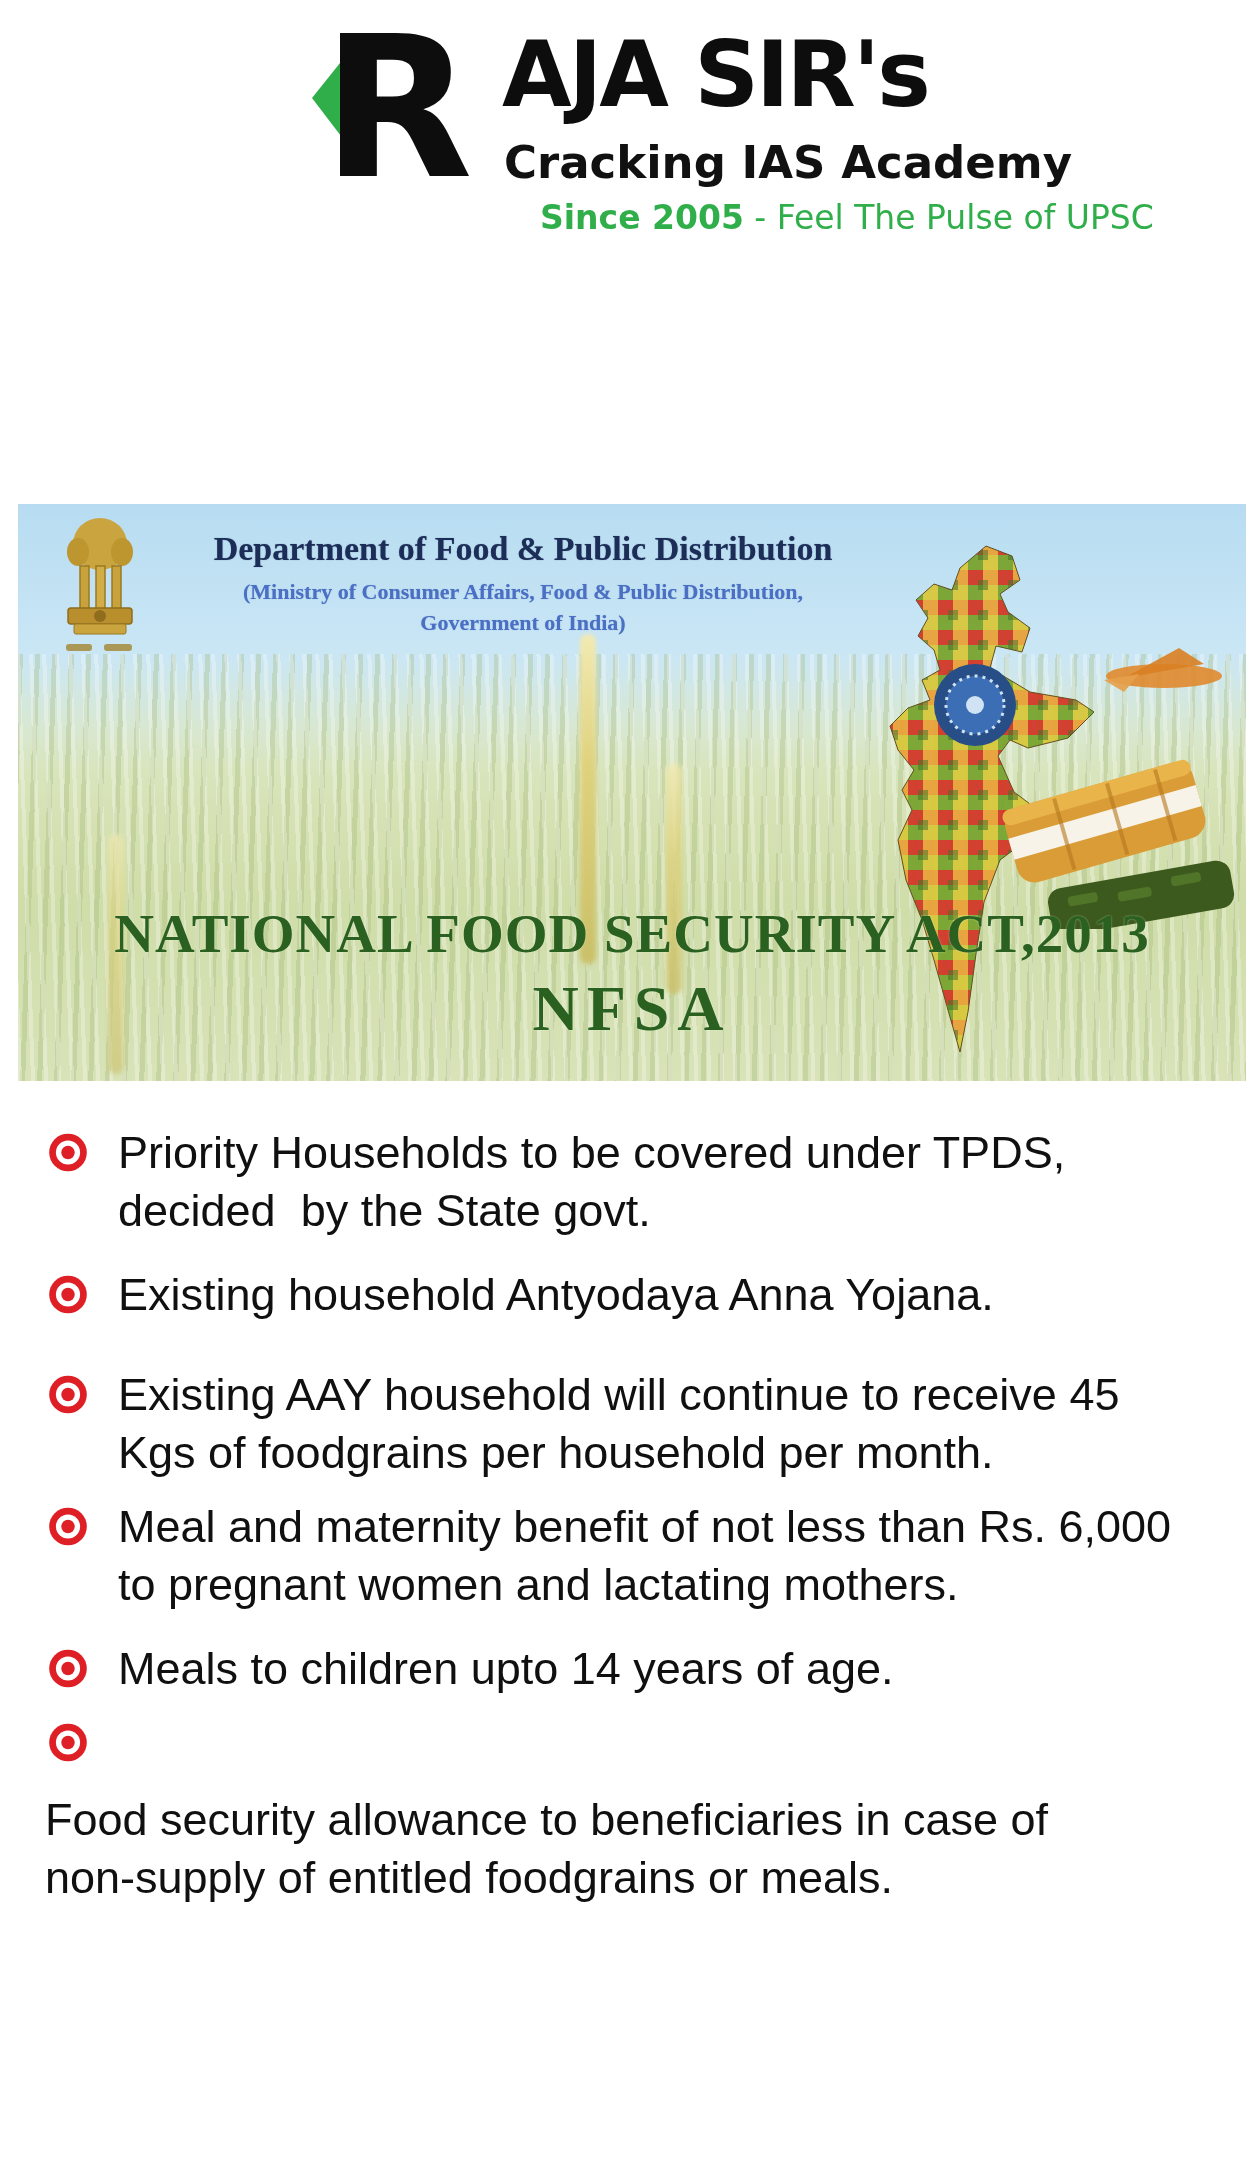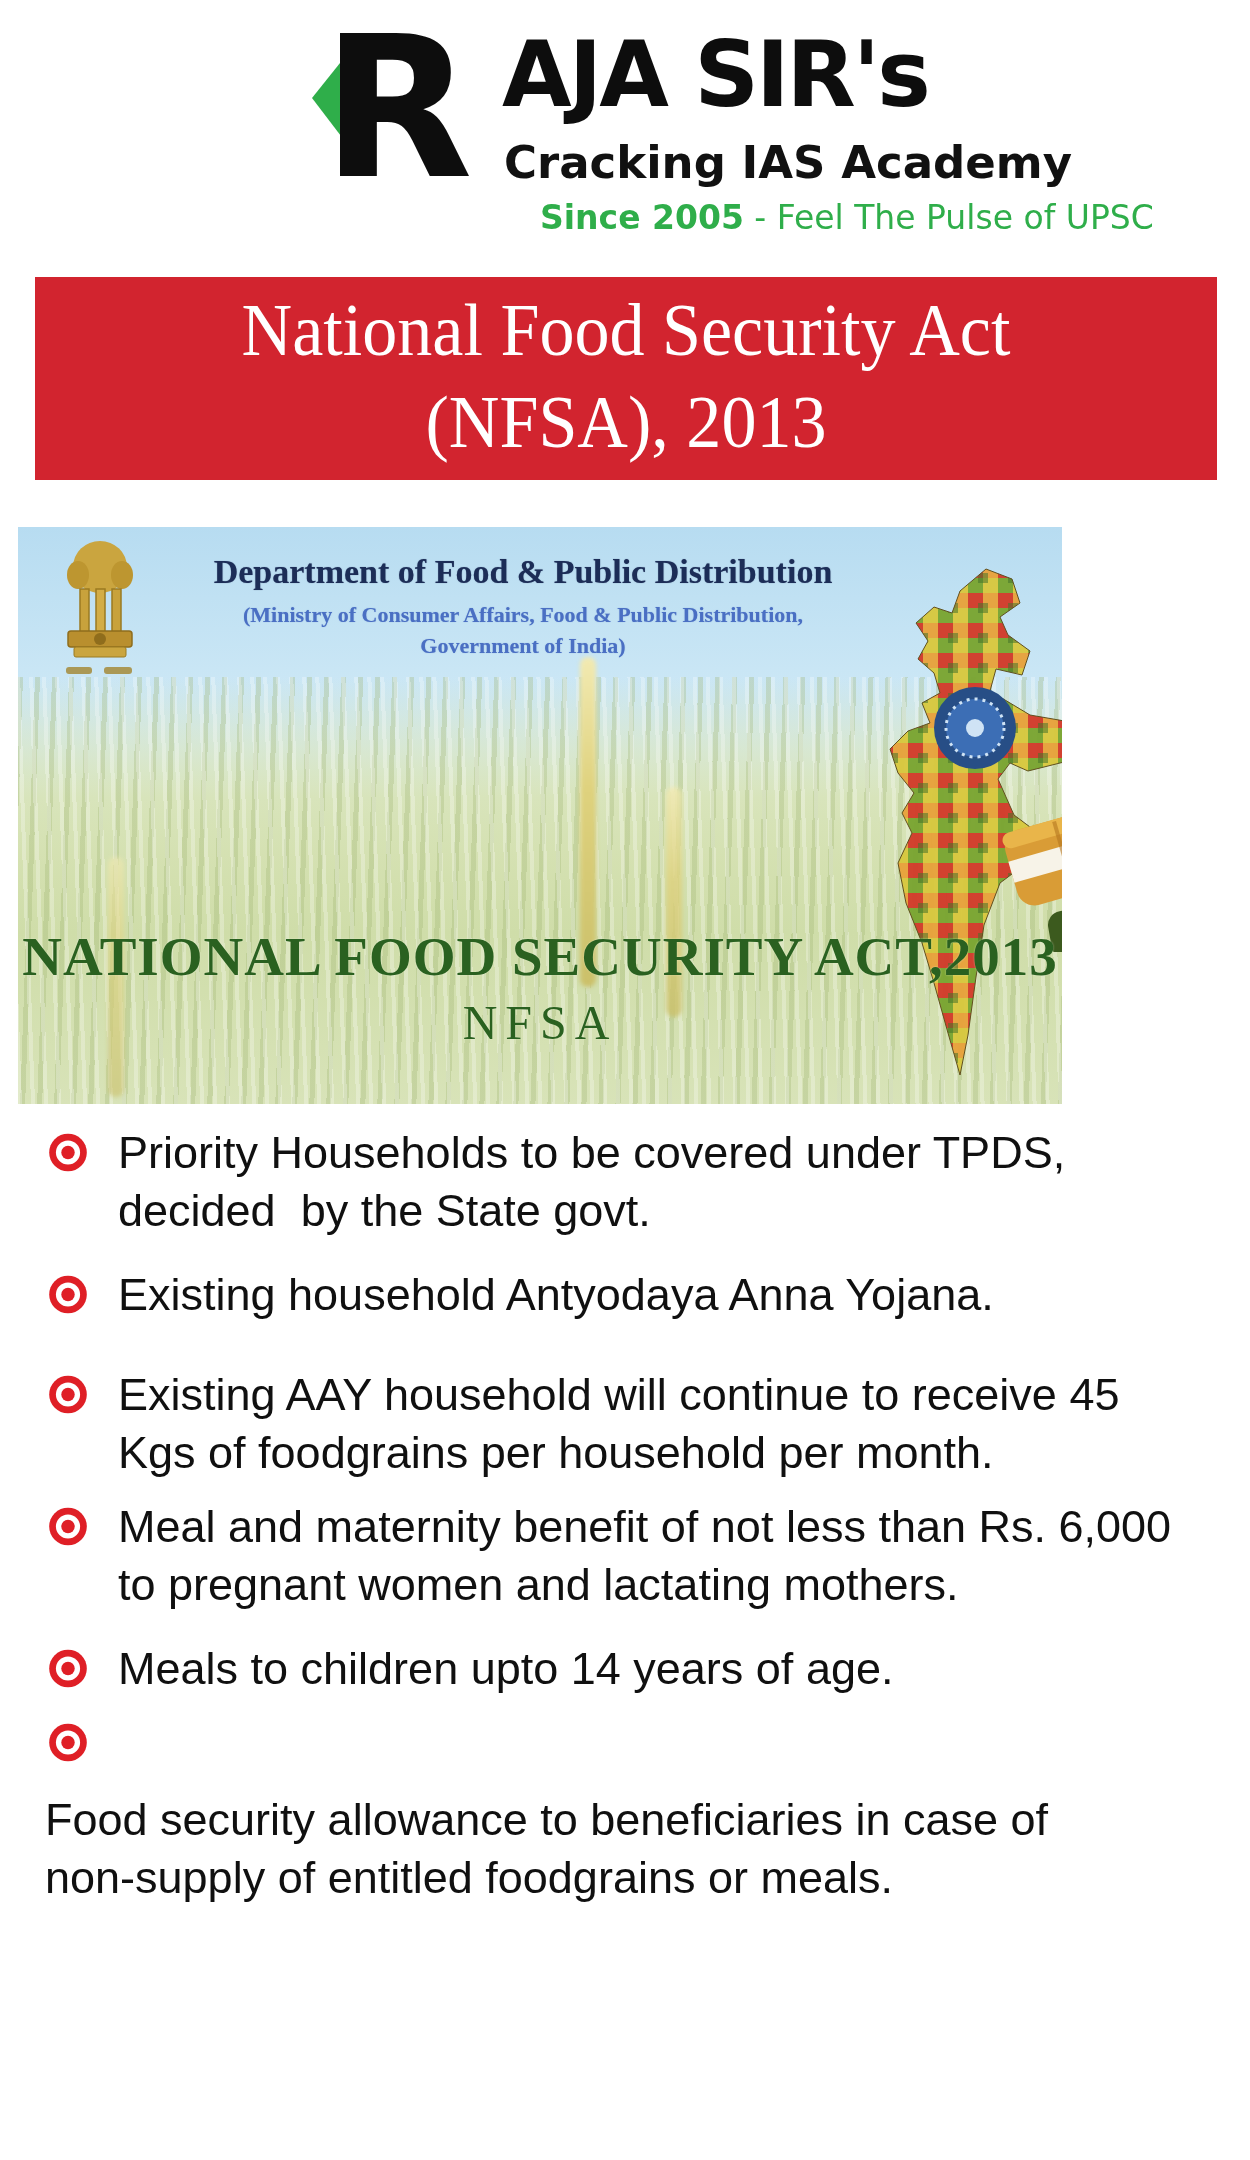--- a/index.html
+++ b/index.html
@@ -22,21 +22,21 @@
   .logo-tagline .b{font-weight:bold;}
   .logo-tagline .i{text-align:center;}
 
   
   .banner{position:absolute;left:35px;top:277px;width:1182px;height:203px;background:#d2242f;
     color:#ffffff;text-align:center;font-family:"Liberation Serif",serif;}
   .banner-line{font-size:73px;line-height:92px;transform:scaleX(0.96);transform-origin:center;}
   .banner-line.first{margin-top:8px;}
 
   
-  .photo{position:absolute;left:18px;top:527px;width:1044px;height:577px;overflow:hidden;
+  .photo{position:absolute;left:18px;top:504px;width:1228px;height:577px;overflow:hidden;
     background:linear-gradient(180deg,#b7dcf1 0%,#cde8f6 30%,#e3f1f2 46%,#e9eedb 58%,#dfe7c4 72%,#d6e2b6 86%,#dce6c2 100%);}
   .wheat{position:absolute;left:0;top:150px;right:0;bottom:0;
     background:
       repeating-linear-gradient(88deg, rgba(255,255,255,0.28) 0 4px, rgba(255,255,255,0) 4px 13px),
       repeating-linear-gradient(92deg, rgba(156,178,110,0.30) 0 5px, rgba(156,178,110,0) 5px 17px),
       linear-gradient(180deg, rgba(223,233,196,0) 0%, rgba(214,226,178,0.85) 28%, #cfdda9 60%, #d8e3b8 100%);}
   .spike{position:absolute;width:16px;border-radius:8px;filter:blur(2px);
     background:linear-gradient(180deg,#f2eab2,#dfd27e 40%,#cbc06a);}
   .spike.s1{left:562px;top:130px;height:330px;}
   .spike.s2{left:648px;top:260px;height:230px;opacity:.8;}
@@ -45,21 +45,21 @@
   .dept-block{position:absolute;left:110px;top:26px;width:790px;text-align:center;
     font-family:"Liberation Serif",serif;}
   .dept-title{font-size:34px;font-weight:bold;color:#1c2d57;text-shadow:0 0 1px rgba(28,45,87,.55);}
   .ministry{font-size:22px;font-weight:bold;color:#4a6fc3;line-height:31px;margin-top:8px;
     text-shadow:0 0 1px rgba(74,111,195,.5);}
 
   .photo-headline{position:absolute;left:0;top:398px;width:100%;text-align:center;
     font-family:"Liberation Serif",serif;font-weight:bold;font-size:55px;color:#2a6120;
     letter-spacing:1px;text-shadow:0 0 2px rgba(240,245,220,.55);}
   .photo-acronym{position:absolute;left:0;top:468px;width:100%;text-align:center;
-    font-family:"Liberation Serif",serif;font-weight:normal;font-size:48px;color:#2a6120;
+    font-family:"Liberation Serif",serif;font-weight:bold;font-size:64px;color:#2a6120;
     letter-spacing:8px;text-shadow:0 0 2px rgba(240,245,220,.55);}
 
   .emblem{position:absolute;left:36px;top:8px;}
   .india-map{position:absolute;left:850px;top:36px;}
   .plane{position:absolute;left:1066px;top:136px;}
   .cake{position:absolute;left:975px;top:250px;}
 
   
   .bullets{position:absolute;left:45px;top:1124px;width:1165px;}
   .bullet-item{display:flex;align-items:flex-start;gap:27px;}
@@ -79,24 +79,20 @@
 <div class="page">
 
   <div class="header">
     <div class="logo-triangle"></div>
     <div class="logo-r">R</div>
     <div class="logo-name">AJA SIR's</div>
     <div class="logo-subtitle">Cracking IAS Academy</div>
     <div class="logo-tagline"><span class="b">Since 2005</span><span class="i"> - Feel The Pulse of UPSC</span></div>
   </div>
 
-  <div class="banner">
-    <div class="banner-line first">National Food Security Act</div>
-    <div class="banner-line">(NFSA), 2013</div>
-  </div>
 
   <div class="photo">
     <div class="wheat"></div>
     <div class="spike s1"></div>
     <div class="spike s2"></div>
     <div class="spike s3"></div>
 
     <svg class="emblem" width="92" height="150" viewBox="0 0 92 150">
       <ellipse cx="46" cy="32" rx="27" ry="26" fill="#caa53f"></ellipse>
       <ellipse cx="24" cy="40" rx="11" ry="14" fill="#bd9630"></ellipse>

